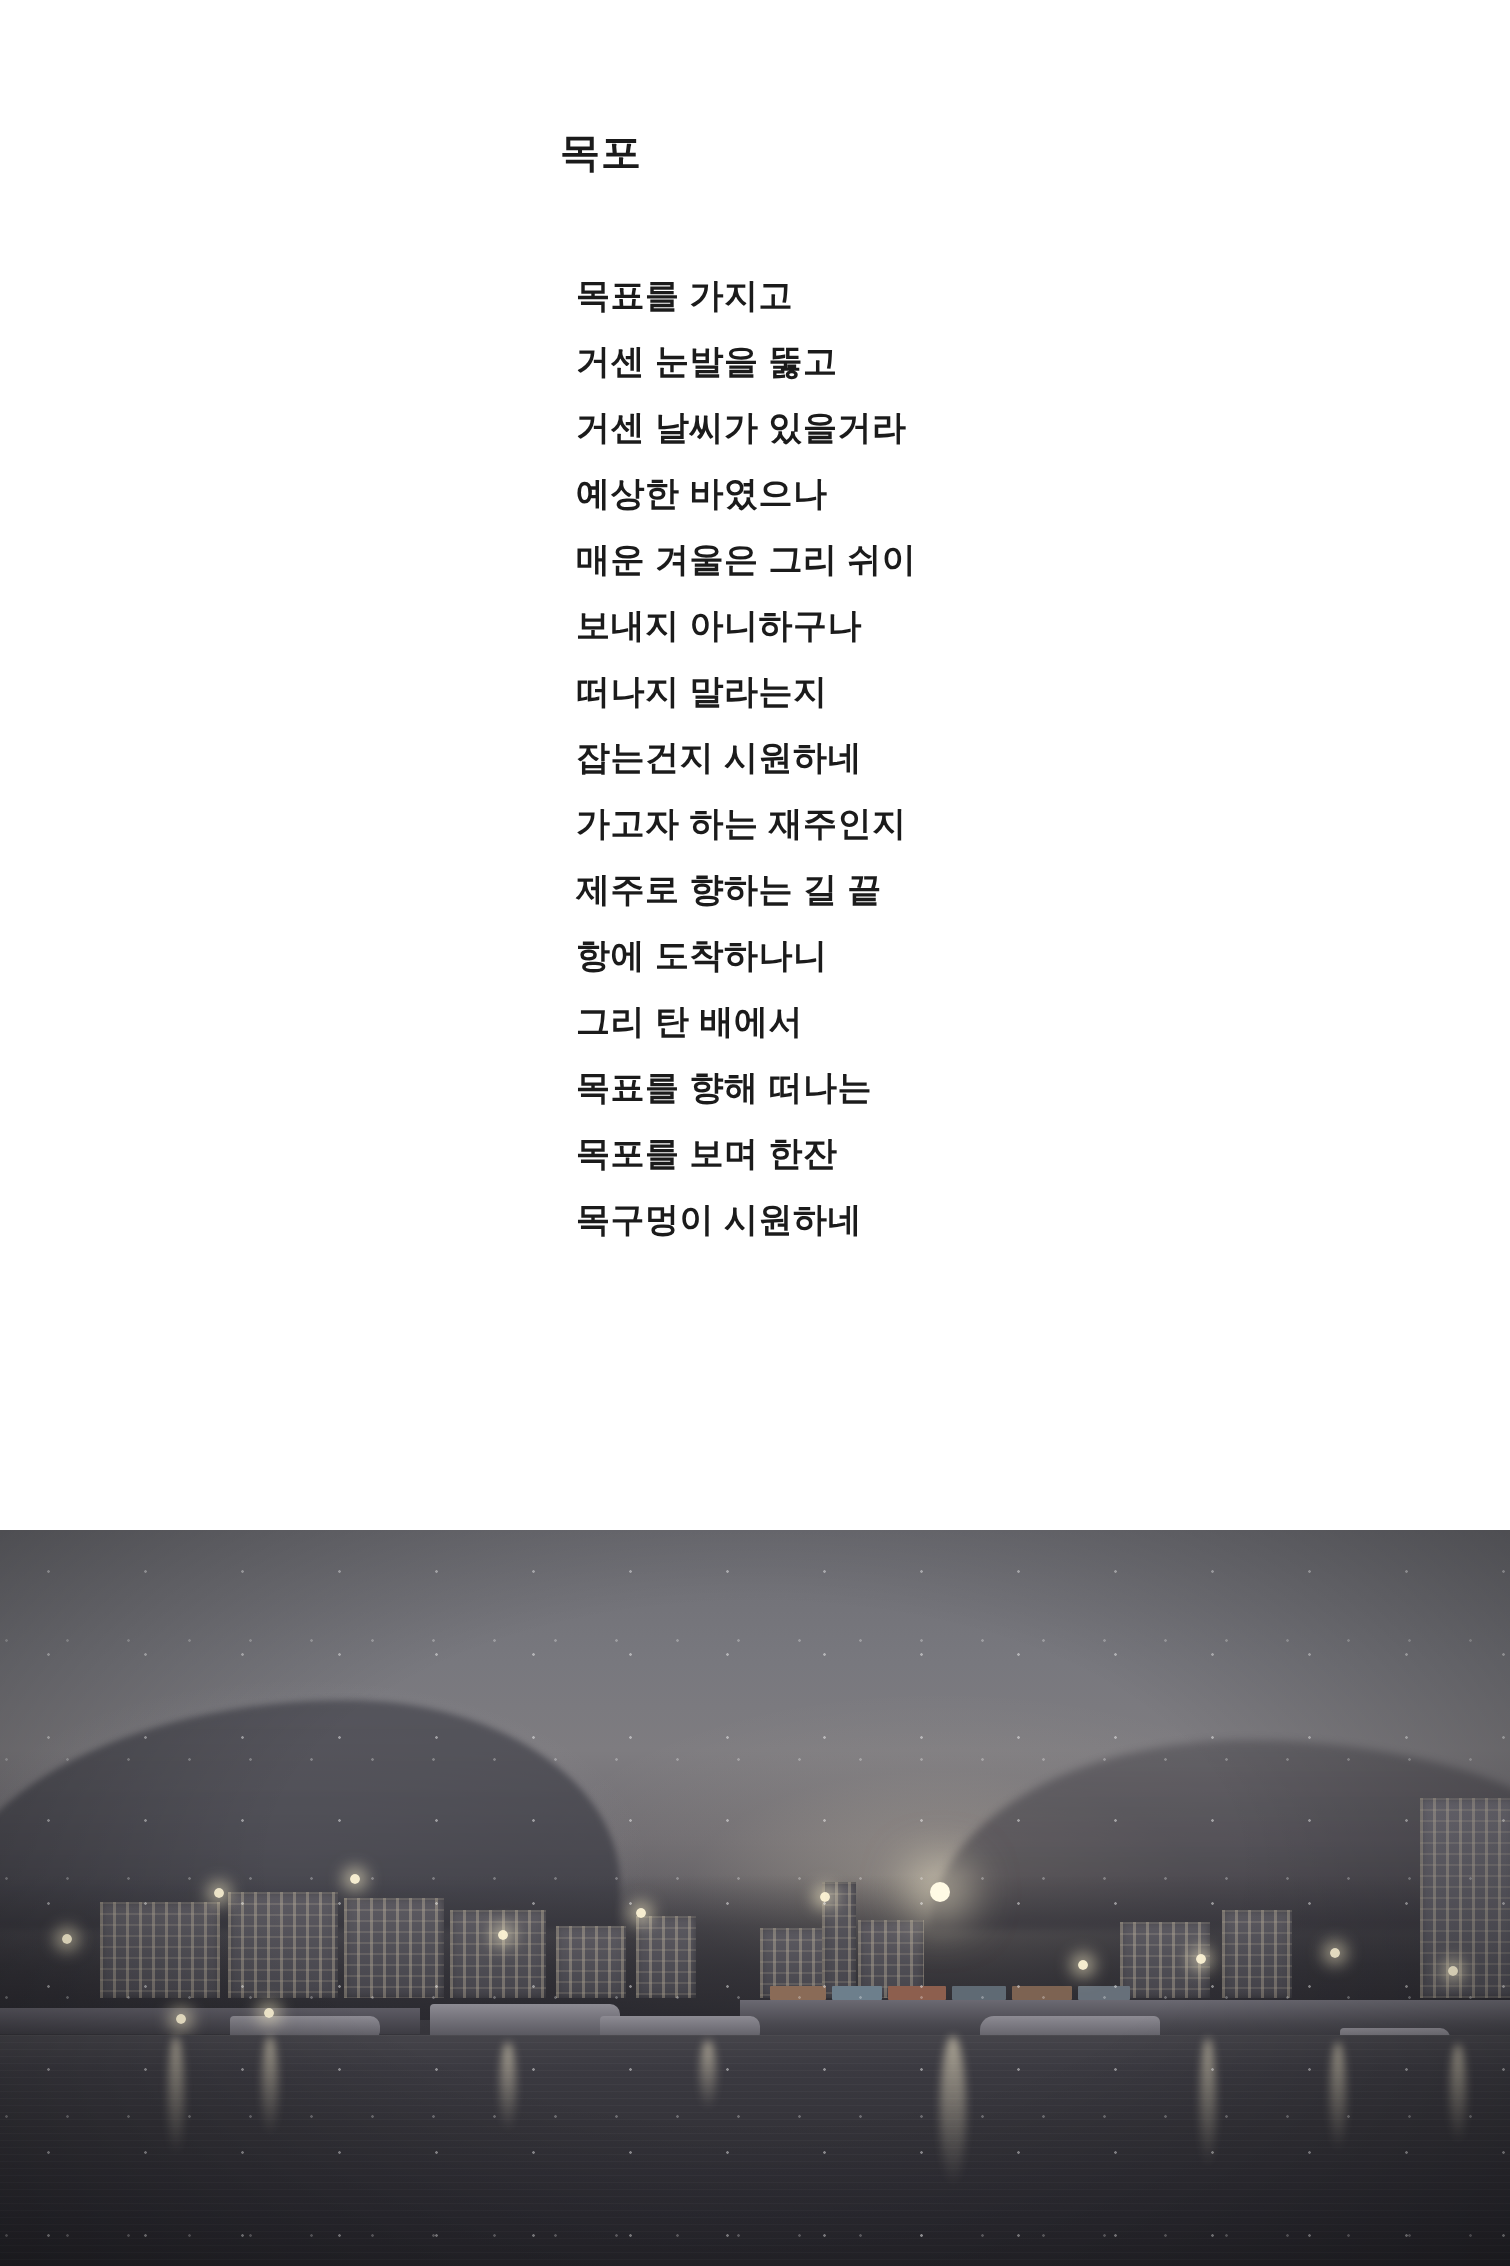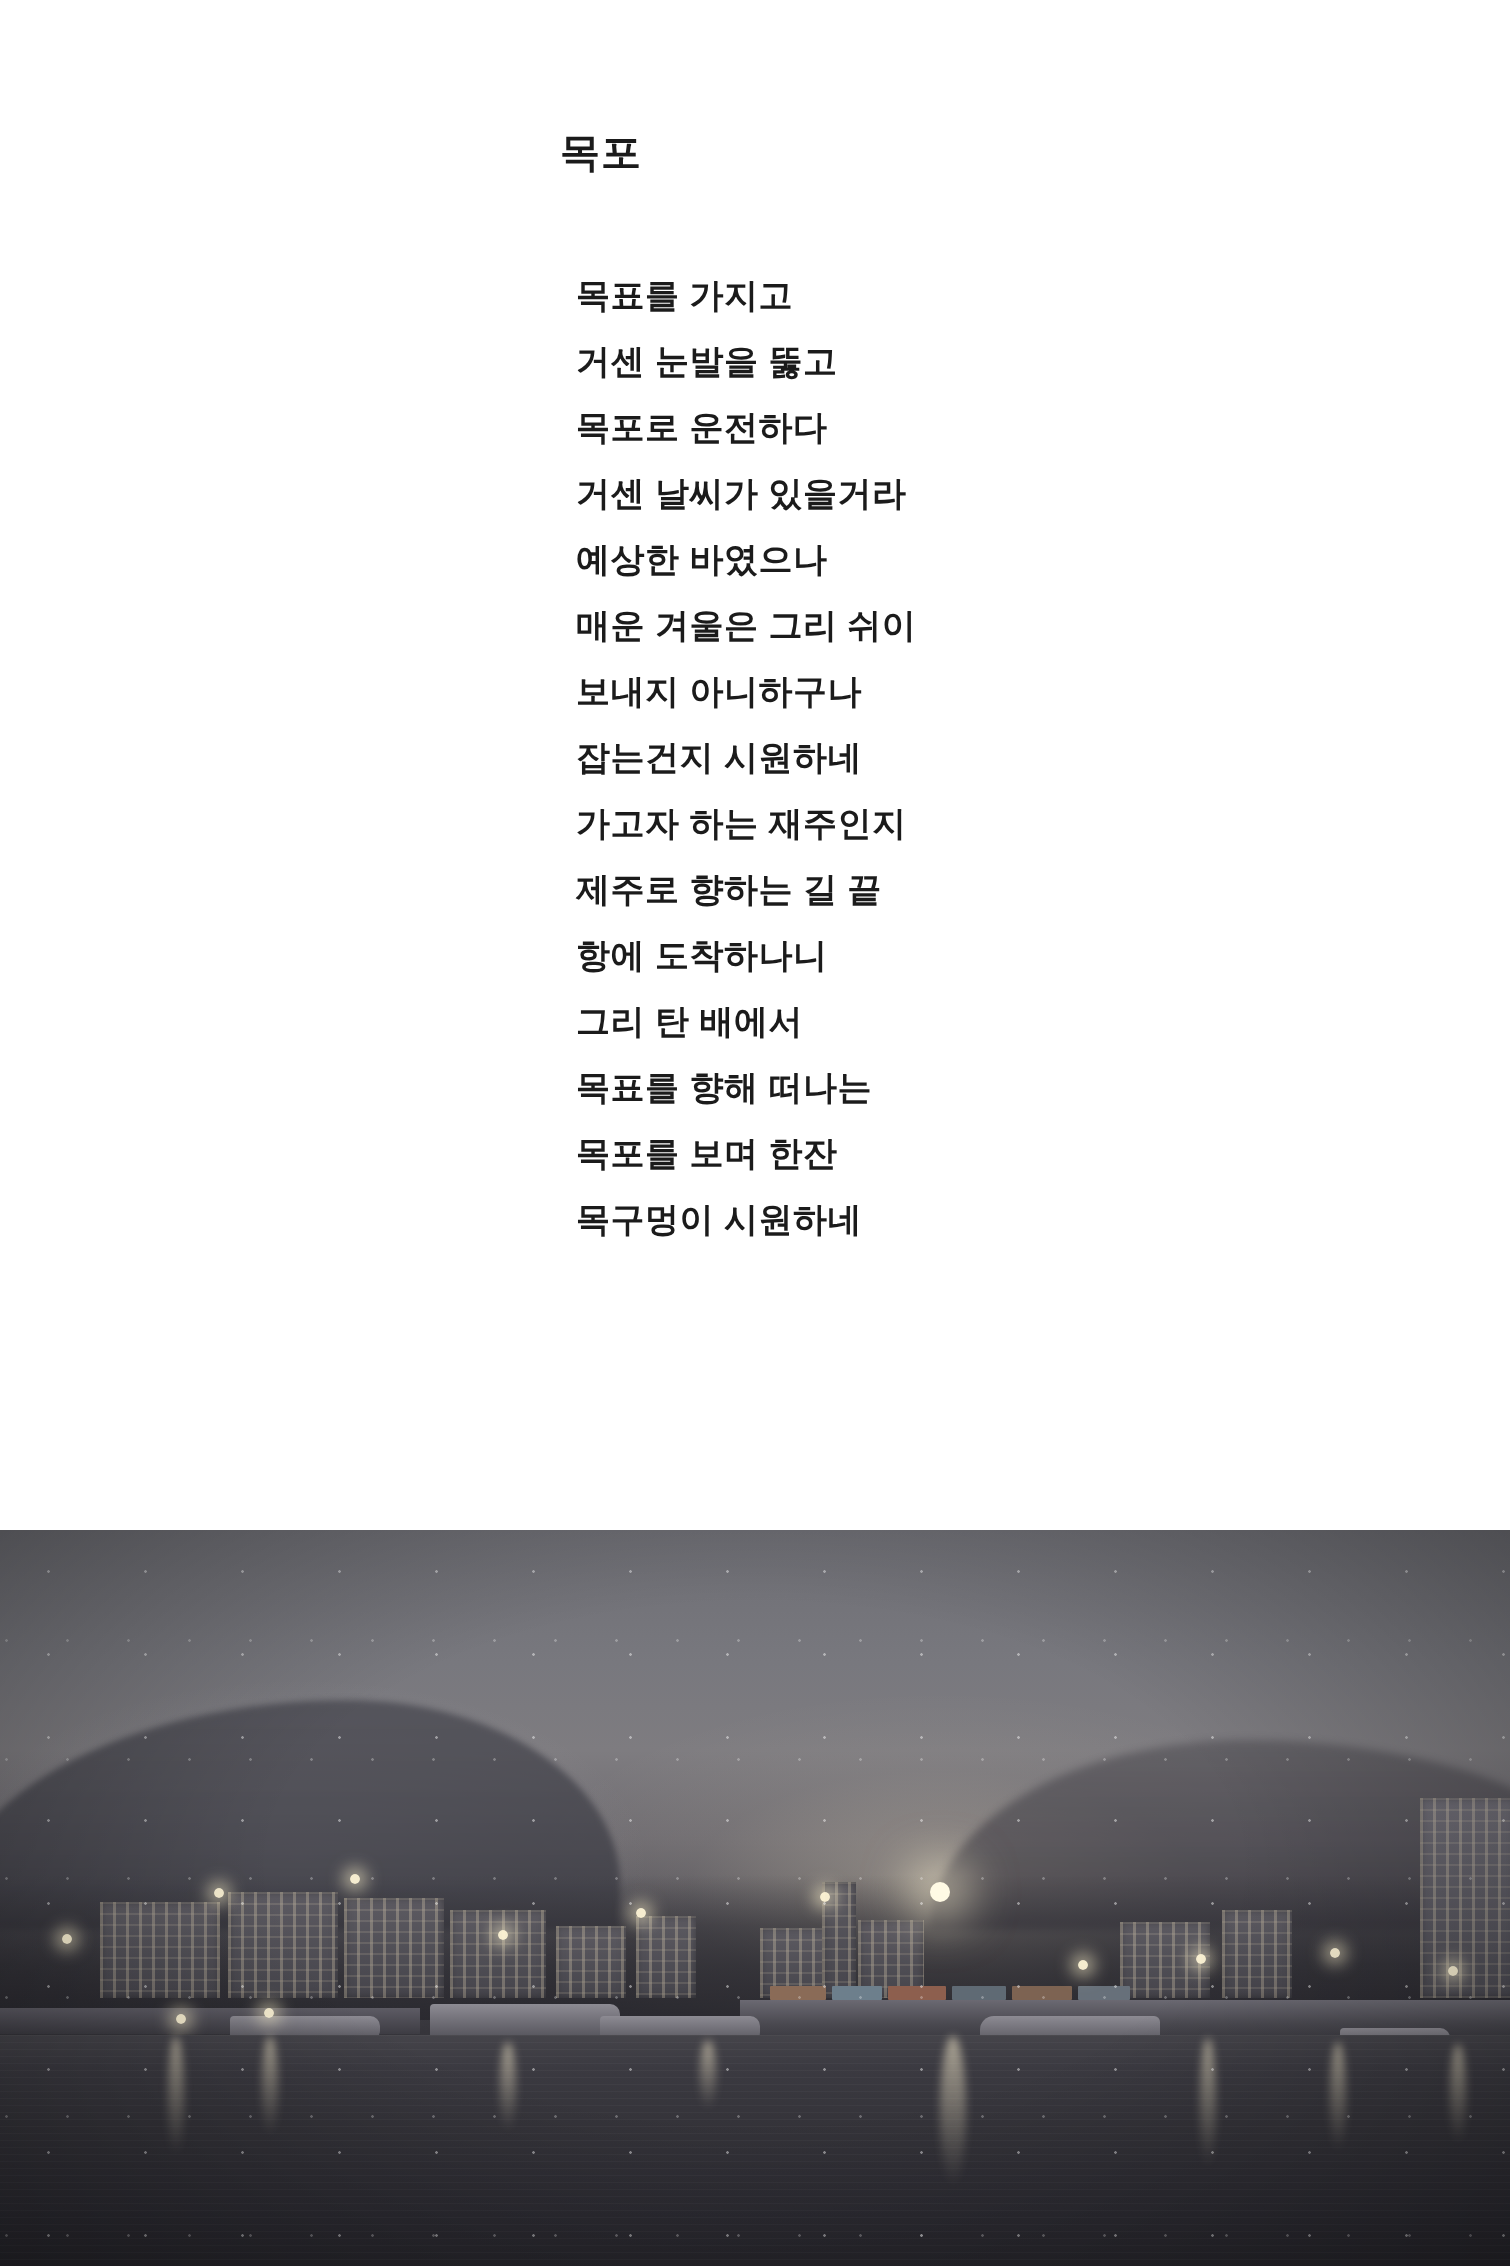--- a/index.html
+++ b/index.html
@@ -190,25 +190,25 @@
 </style>
 </head>
 <body>
 
 <div class="poem-wrap">
   <div class="poem-inner">
     <h1 class="poem-title">목포</h1>
     <div class="poem-body">
       <div class="poem-line">목표를 가지고</div>
       <div class="poem-line">거센 눈발을 뚫고</div>
-      <div class="poem-line">목포로 운전하다</div>
       <div class="poem-line">거센 날씨가 있을거라</div>
       <div class="poem-line">예상한 바였으나</div>
       <div class="poem-line">매운 겨울은 그리 쉬이</div>
       <div class="poem-line">보내지 아니하구나</div>
+      <div class="poem-line">떠나지 말라는지</div>
       <div class="poem-line">잡는건지 시원하네</div>
       <div class="poem-line">가고자 하는 재주인지</div>
       <div class="poem-line">제주로 향하는 길 끝</div>
       <div class="poem-line">항에 도착하나니</div>
       <div class="poem-line">그리 탄 배에서</div>
       <div class="poem-line">목표를 향해 떠나는</div>
       <div class="poem-line">목포를 보며 한잔</div>
       <div class="poem-line">목구멍이 시원하네</div>
     </div>
   </div>

